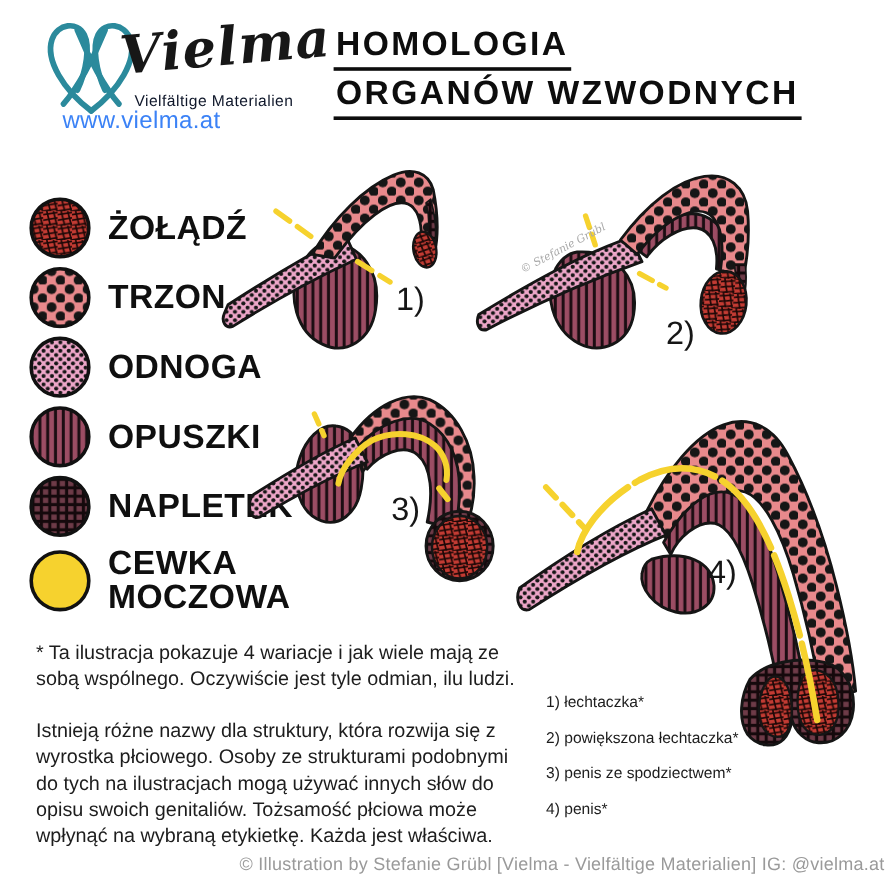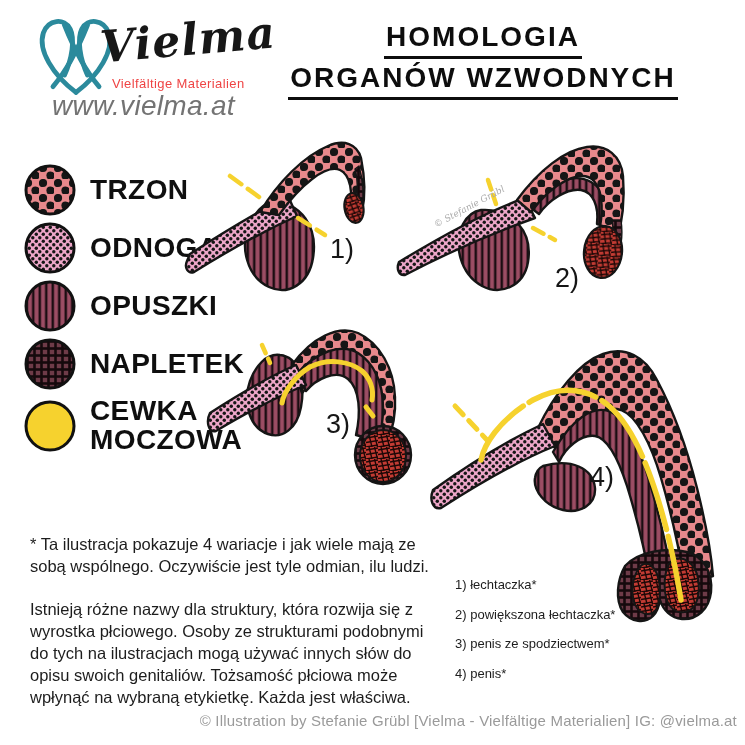--- a/index.html
+++ b/index.html
@@ -11,25 +11,25 @@
   }
   .abs{position:absolute;}
 
   
   .brand-script{
     left:100px;top:18px;
     font-family:"DejaVu Serif", serif;
     font-style:italic;font-weight:700;font-size:44px;line-height:1;
     transform:rotate(-5deg);color:#171717;letter-spacing:1px;
   }
-  .brand-tagline{left:112px;top:76px;font-size:13px;color:#ef4444;letter-spacing:.4px;}
-  .brand-url{left:52px;top:90px;font-size:28px;color:#737373;letter-spacing:.3px;font-style:italic;}
-
-  
-  .title-block{left:278px;top:22px;width:410px;text-align:center;}
+  .brand-tagline{left:112px;top:76px;font-size:13px;color:#0f172a;letter-spacing:.4px;}
+  .brand-url{left:52px;top:90px;font-size:20px;color:#3b82f6;letter-spacing:.3px;}
+
+  
+  .title-block{left:278px;top:22px;width:410px;}
   .title-line{
     display:inline-block;
     font-size:28px;font-weight:800;letter-spacing:2px;line-height:1.1;
     border-bottom:3px solid #0d0d0d;padding:0 2px 3px 2px;color:#0d0d0d;
   }
   .title-line.second{margin-top:4px;}
 
   
   .legend{left:24px;top:164px;}
   .legend-row{display:flex;align-items:center;margin-bottom:6px;height:52px;}
@@ -94,20 +94,26 @@
 <div class="abs brand-script">Vielma</div>
 <div class="abs brand-tagline">Vielfältige Materialien</div>
 <div class="abs brand-url">www.vielma.at</div>
 
 <div class="abs title-block">
   <span class="title-line">HOMOLOGIA</span><br>
   <span class="title-line second">ORGANÓW WZWODNYCH</span>
 </div>
 
 <div class="abs legend">
+  <div class="legend-row">
+    <svg width="52" height="52">
+      <circle cx="26" cy="26" r="24" fill="url(#patZoladz)" stroke="#111" stroke-width="3"></circle>
+      </svg>
+    <div class="legend-label">ŻOŁĄDŹ</div>
+  </div>
   <div class="legend-row">
     <svg width="52" height="52">
       <circle cx="26" cy="26" r="24" fill="url(#patTrzon)" stroke="#111" stroke-width="3"></circle>
       </svg>
     <div class="legend-label">TRZON</div>
   </div>
   <div class="legend-row">
     <svg width="52" height="52">
       <circle cx="26" cy="26" r="24" fill="url(#patOdnoga)" stroke="#111" stroke-width="3"></circle>
       </svg>

